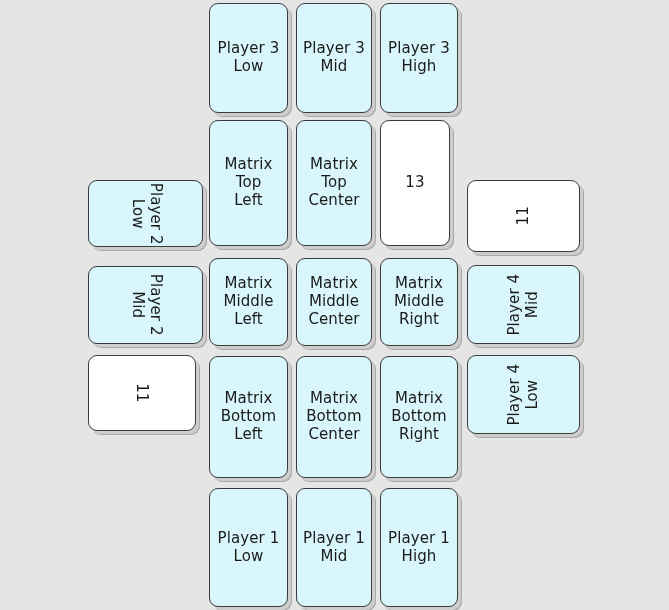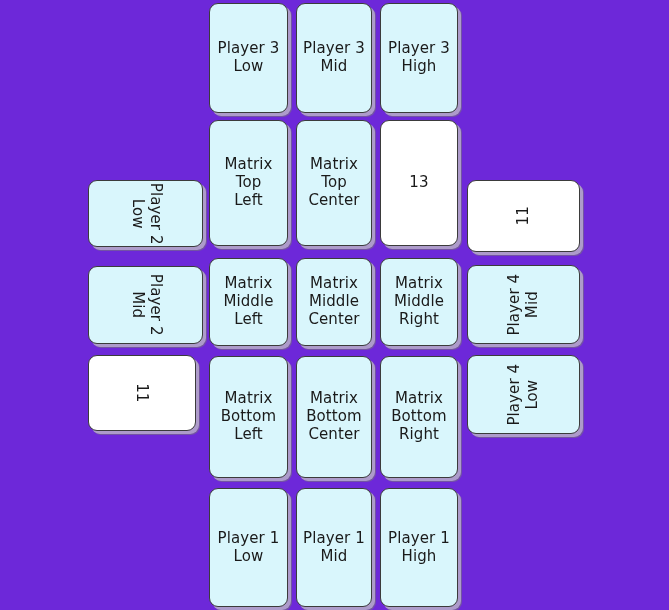--- a/index.html
+++ b/index.html
@@ -51,21 +51,21 @@
   }
 
   
   .rot-cw .lbl  { transform: rotate(90deg); }
   .rot-ccw .lbl { transform: rotate(-90deg); }
   .rot-cw, .rot-ccw { overflow: hidden; }
 </style>
 </head>
 <body>
 
-<div id="stage" style="background: #6d28d9;">
+<div id="stage" style="background: #e5e5e5;">
     <div class="card" style="left: 209px; top: 3px; width: 79px; height: 110px; background: rgb(217, 246, 252); border-color: rgb(59, 59, 59); color: rgb(26, 26, 26);">
       <span class="lbl">Player 3
 Low</span>
     </div>
     <div class="card" style="left: 296px; top: 3px; width: 76px; height: 110px; background: rgb(217, 246, 252); border-color: rgb(59, 59, 59); color: rgb(26, 26, 26);">
       <span class="lbl">Player 3
 Mid</span>
     </div>
     <div class="card" style="left: 380px; top: 3px; width: 78px; height: 110px; background: rgb(217, 246, 252); border-color: rgb(59, 59, 59); color: rgb(26, 26, 26);">
       <span class="lbl">Player 3
@@ -74,21 +74,21 @@
     <div class="card" style="left: 209px; top: 120px; width: 79px; height: 126px; background: rgb(217, 246, 252); border-color: rgb(59, 59, 59); color: rgb(26, 26, 26);">
       <span class="lbl">Matrix
 Top
 Left</span>
     </div>
     <div class="card" style="left: 296px; top: 120px; width: 76px; height: 126px; background: rgb(217, 246, 252); border-color: rgb(59, 59, 59); color: rgb(26, 26, 26);">
       <span class="lbl">Matrix
 Top
 Center</span>
     </div>
-    <div class="card white" style="left: 380px; top: 120px; width: 78px; height: 126px; background: rgb(255, 255, 255); border-color: rgb(59, 59, 59); color: rgb(26, 26, 26);">
+    <div class="card white" style="left: 380px; top: 120px; width: 70px; height: 126px; background: rgb(255, 255, 255); border-color: rgb(59, 59, 59); color: rgb(26, 26, 26);">
       <span class="lbl">13</span>
     </div>
     <div class="card rot-cw" style="left: 88px; top: 180px; width: 115px; height: 67px; background: rgb(217, 246, 252); border-color: rgb(59, 59, 59); color: rgb(26, 26, 26);">
       <span class="lbl">Player 2
 Low</span>
     </div>
     <div class="card rot-cw" style="left: 88px; top: 266px; width: 115px; height: 78px; background: rgb(217, 246, 252); border-color: rgb(59, 59, 59); color: rgb(26, 26, 26);">
       <span class="lbl">Player 2
 Mid</span>
     </div>

